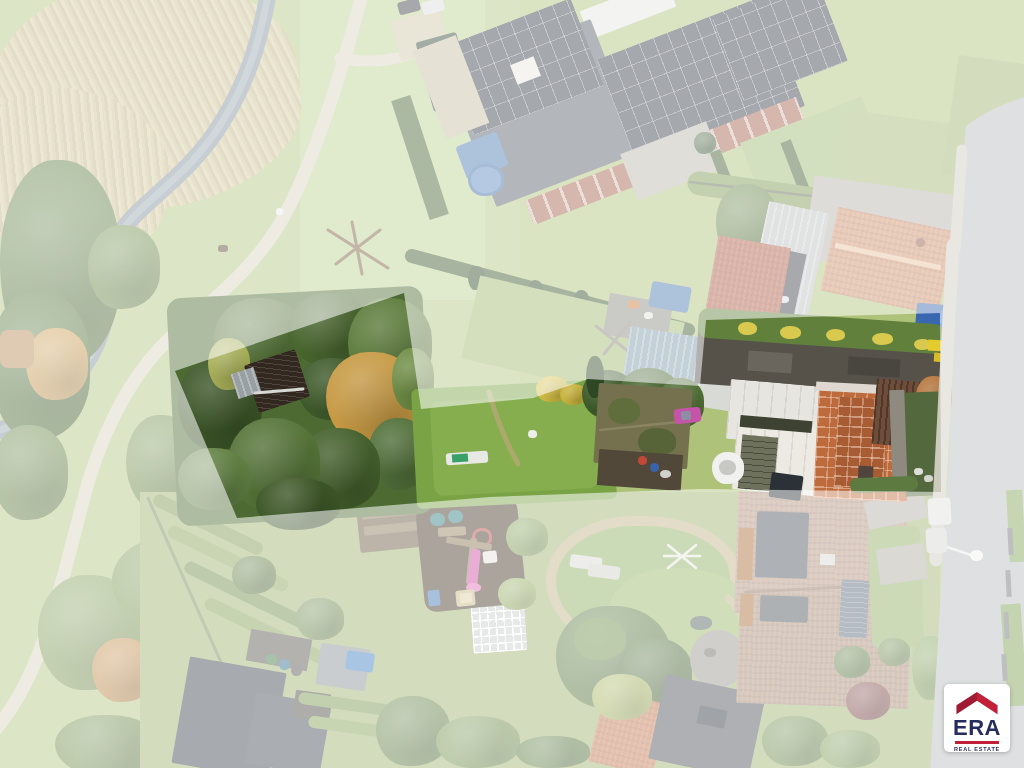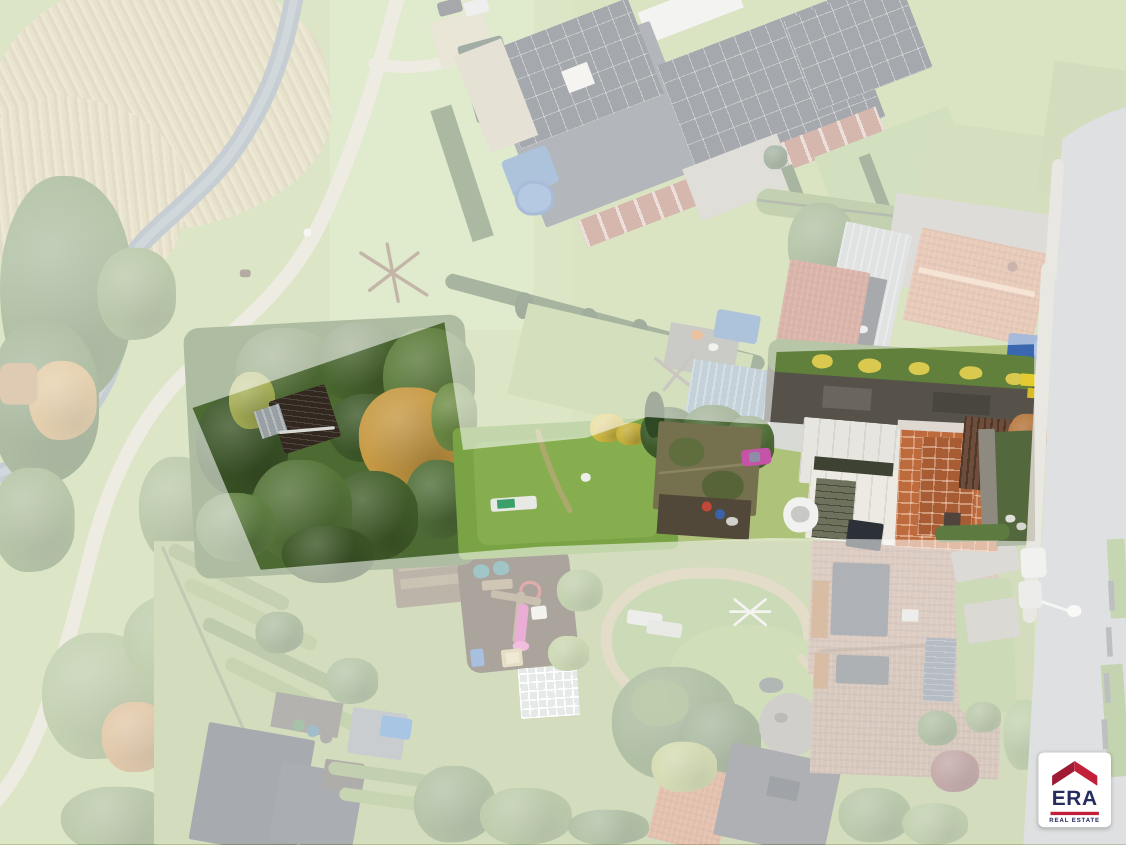--- a/index.html
+++ b/index.html
@@ -17,21 +17,21 @@
   .brickwalls{background-image:repeating-linear-gradient(0deg,rgba(255,230,210,.45) 0 1.5px,transparent 1.5px 10px),repeating-linear-gradient(90deg,rgba(255,230,210,.35) 0 1.5px,transparent 1.5px 12px);}
   .glasshouse{background-color:#c6cfcb;background-image:repeating-linear-gradient(0deg,rgba(255,255,255,.85) 0 1.5px,transparent 1.5px 8px),repeating-linear-gradient(90deg,rgba(255,255,255,.85) 0 1.5px,transparent 1.5px 8px);}
   .glassdark{background-color:#6e725c;background-image:repeating-linear-gradient(0deg,rgba(0,0,0,.32) 0 1px,transparent 1px 6px);}
   .seams{background-image:repeating-linear-gradient(90deg,rgba(0,0,0,.07) 0 1.5px,transparent 1.5px 14px);}
   .shingle{background-color:#332820;background-image:repeating-linear-gradient(25deg,rgba(255,255,255,.13) 0 1px,transparent 1px 5px);}
   .panelines{background-image:repeating-linear-gradient(0deg,rgba(255,255,255,.22) 0 1px,transparent 1px 5px);}
   .ringred{border:3px solid #b84848;background:transparent;border-radius:50%;}
   #overlay{position:absolute;left:0;top:0;pointer-events:none;}
   .era-card{position:absolute;left:944px;top:684px;width:66px;height:68px;background:#ffffff;border-radius:5px;box-shadow:0 1px 4px rgba(0,0,0,.25);display:flex;flex-direction:column;align-items:center;justify-content:flex-start;padding-top:7px;box-sizing:border-box;}
   .era-house{width:46px;height:25px;display:block;}
-  .era-brand{font-weight:bold;font-size:19px;line-height:1;letter-spacing:.5px;margin-top:1px;}
+  .era-brand{font-weight:bold;font-size:22px;line-height:1;letter-spacing:.5px;margin-top:1px;}
   .era-bar{width:44px;height:3px;margin:2px 0 2px 0;}
   .era-tagline{font-weight:bold;font-size:5.5px;letter-spacing:.8px;}
 </style>
 </head>
 <body>
 
 <div class="viewport">
   <div id="scene">
       <div class="it" style="left: 0px; top: 0px; width: 520px; height: 768px; background-color: rgb(178, 200, 132);"></div>
       <div class="it" style="left: 300px; top: 0px; width: 185px; height: 300px; background-color: rgb(186, 208, 142);"></div>

